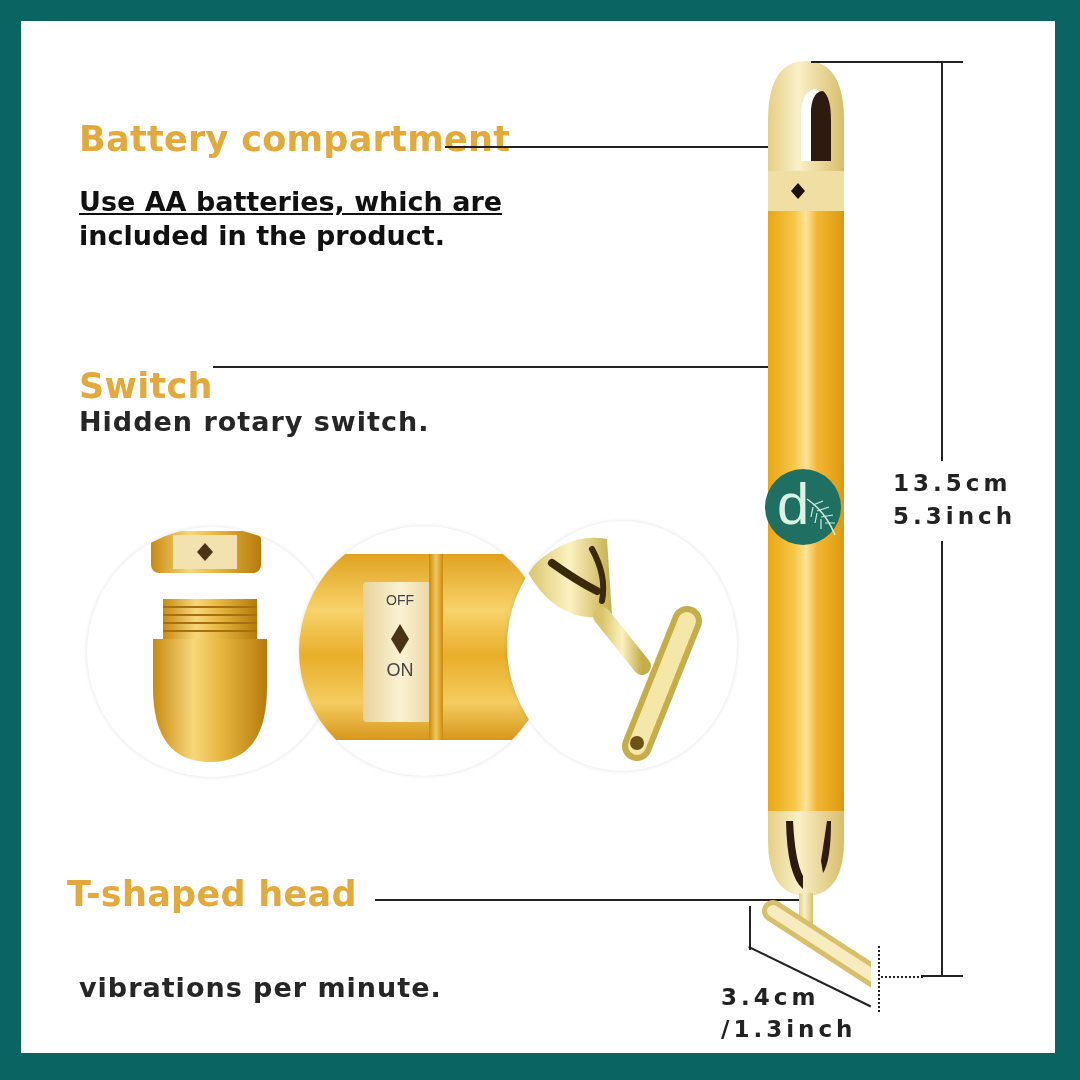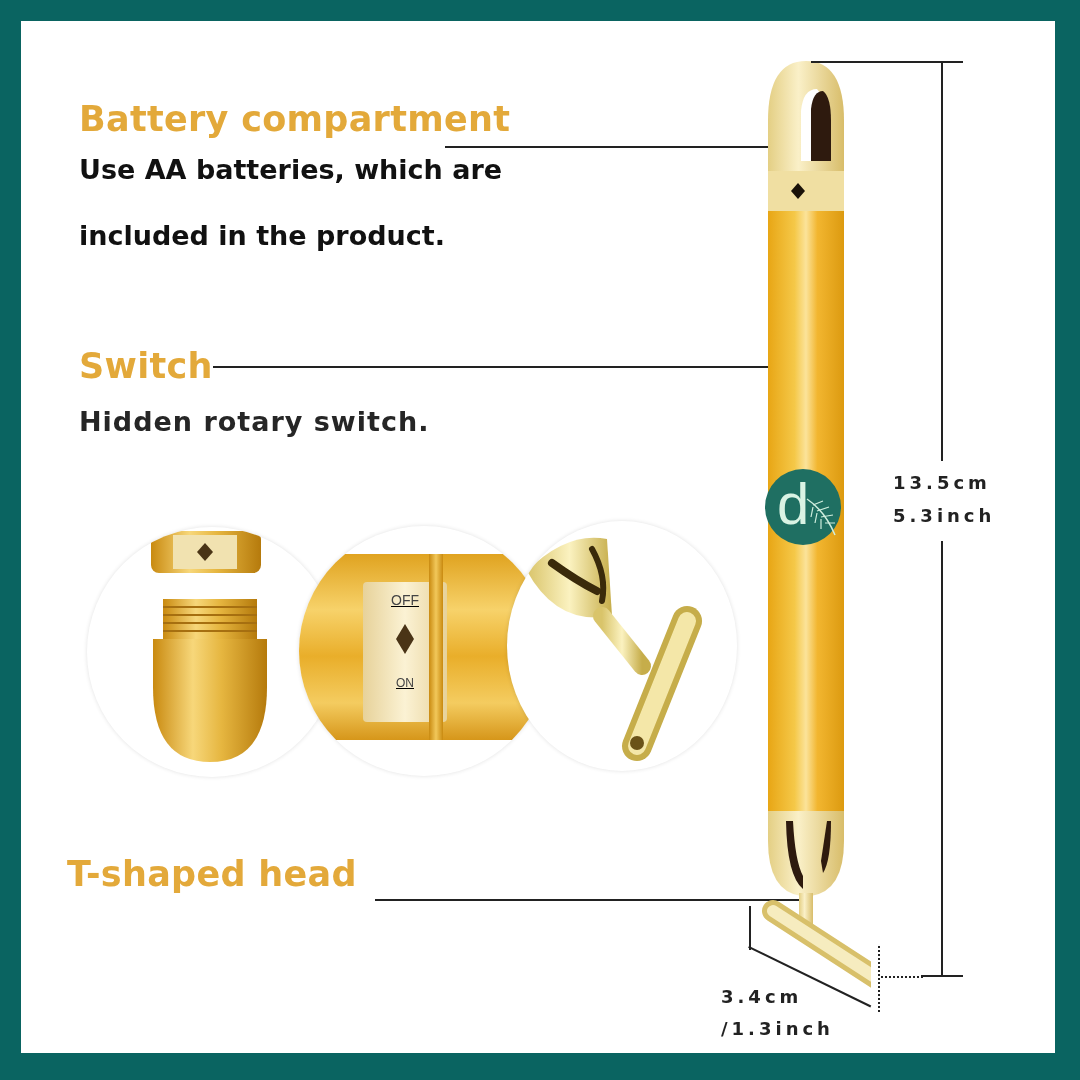--- a/index.html
+++ b/index.html
@@ -1,44 +1,45 @@
 <!DOCTYPE html>
 <html><head>
 <meta charset="utf-8">
 <style>
   * { box-sizing: border-box; margin: 0; padding: 0; }
   html, body { width: 1080px; height: 1080px; overflow: hidden; }
   body { background: #0a6461; font-family: "DejaVu Sans", sans-serif; position: relative; }
   .canvas { position: absolute; left: 21px; top: 21px; width: 1034px; height: 1032px; background: #ffffff; overflow: hidden; }
   .abs { position: absolute; }
-  .heading { color: #e3a93a; font-weight: bold; font-size: 35px; letter-spacing: 0.3px; white-space: nowrap; }
+  .heading { color: #e3a93a; font-weight: bold; font-size: 35px; letter-spacing: 0.3px; white-space: nowrap; margin-top: 20px; }
   .desc { color: #111111; font-weight: bold; font-size: 27px; line-height: 50px; white-space: nowrap; }
   .desc.gray { color: #262626; letter-spacing: 1px; }
   .line { background: #222; height: 2px; }
   .vline { background: #222; width: 2px; }
-  .dim-text { color: #222; font-weight: bold; font-size: 18px; letter-spacing: 4px; line-height: 32px; white-space: nowrap; }
+  .dim-text { color: #222; font-weight: bold; font-size: 23px; letter-spacing: 4px; line-height: 32px; white-space: nowrap; }
   .circle { border-radius: 50%; background: #fff; box-shadow: 0 0 4px rgba(0,0,0,0.12); overflow: hidden; }
 </style>
 </head>
 <body>
 
 <div class="canvas">
 
   <div class="abs heading" style="left:58px; top:78px;">Battery compartment</div>
   <div class="abs line" style="left:424px; top:125px; width:360px;"></div>
-  <div class="abs desc" style="left:58px; top:124px;">Use AA batteries, which are</div>
+  <div class="abs desc" style="left:58px; top:156px;text-decoration:underline;">Use AA batteries, which are</div>
   <div class="abs heading" style="left:58px; top:325px;">Switch</div>
 
   <div class="abs desc" style="left:58px; top:190px;">included in the product.</div>
   <div class="abs line" style="left:192px; top:345px; width:578px;"></div>
   <div class="abs vline" style="left:767px; top:180px; height:167px;"></div>
   <div class="abs desc gray" style="left:58px; top:376px;">Hidden rotary switch.</div>
 
   <div class="abs heading" style="left:46px; top:833px;">T-shaped head</div>
   <div class="abs line" style="left:354px; top:878px; width:425px;"></div>
+  <div class="abs desc gray" style="left:58px; top:942px;">vibrations per minute.</div>
 
   <div class="abs circle" style="left:66px; top:506px; width:250px; height:250px;">
     <svg width="250" height="250" viewBox="0 0 250 250">
       <defs>
         <linearGradient id="gcap" x1="0" x2="1">
           <stop offset="0" stop-color="#c98a10"></stop>
             <stop offset="0.35" stop-color="#f7d77a"></stop>
             <stop offset="0.6" stop-color="#e6b640"></stop>
             <stop offset="1" stop-color="#b57a0c"></stop>
         </linearGradient>
@@ -50,24 +51,24 @@
       <line x1="76" y1="80" x2="170" y2="80" stroke="#a66f10" stroke-width="2"></line>
       <line x1="76" y1="88" x2="170" y2="88" stroke="#a66f10" stroke-width="2"></line>
       <line x1="76" y1="96" x2="170" y2="96" stroke="#a66f10" stroke-width="2"></line>
       <line x1="76" y1="104" x2="170" y2="104" stroke="#a66f10" stroke-width="2"></line>
       <path d="M66 112 L180 112 L180 160 Q180 235 123 235 Q66 235 66 160 Z" fill="url(#gcap)"></path>
     </svg>
   </div>
 
   <div class="abs circle" style="left:278px; top:505px; width:250px; height:250px;">
     <div class="abs" style="left:0; top:28px; width:250px; height:186px; background:linear-gradient(180deg,#e0a320 0%,#f7d26a 30%,#e9ae2a 55%,#f4cc60 80%,#d6961a 100%);"></div>
-    <div class="abs" style="left:64px; top:56px; width:84px; height:140px; background:linear-gradient(90deg,#e7d29a,#fbf2d4,#e7d29a); border-radius:4px; text-align:center;text-decoration:underline;">
+    <div class="abs" style="left:64px; top:56px; width:74px; height:140px; background:linear-gradient(90deg,#e7d29a,#fbf2d4,#e7d29a); border-radius:4px; text-align:center;">
       <div style="margin-top:10px; font-size:14px; color:#444; font-family:'Liberation Sans',sans-serif;">OFF</div>
       <div style="margin:16px auto 0; width:18px; height:30px; background:#4a3416; clip-path:polygon(50% 0,100% 50%,50% 100%,0 50%);"></div>
-      <div style="margin-top:22px; font-size:12px; color:#444; font-family:'Liberation Sans',sans-serif;">ON</div>
+      <div style="margin-top:6px; font-size:18px; color:#444; font-family:'Liberation Sans',sans-serif;">ON</div>
     </div>
     <div class="abs" style="left:130px; top:28px; width:14px; height:186px; background:linear-gradient(90deg,#c98a10,#f2c85a,#c98a10);"></div>
   </div>
 
   <div class="abs circle" style="left:486px; top:500px; width:230px; height:250px;">
     <svg width="230" height="250" viewBox="0 0 230 250">
       <defs>
         <linearGradient id="gt" x1="0" x2="1">
           <stop offset="0" stop-color="#d9c46a"></stop>
             <stop offset="0.5" stop-color="#fbf2c0"></stop>

